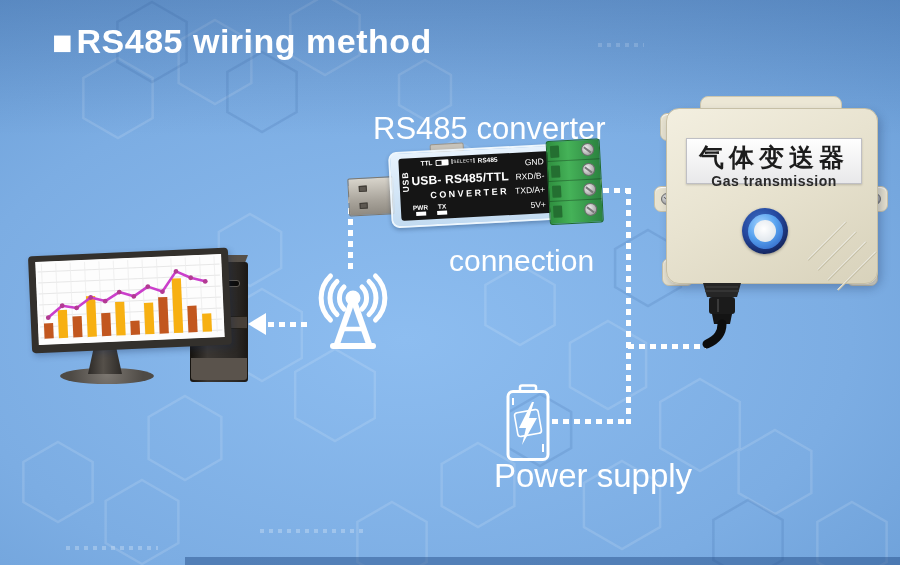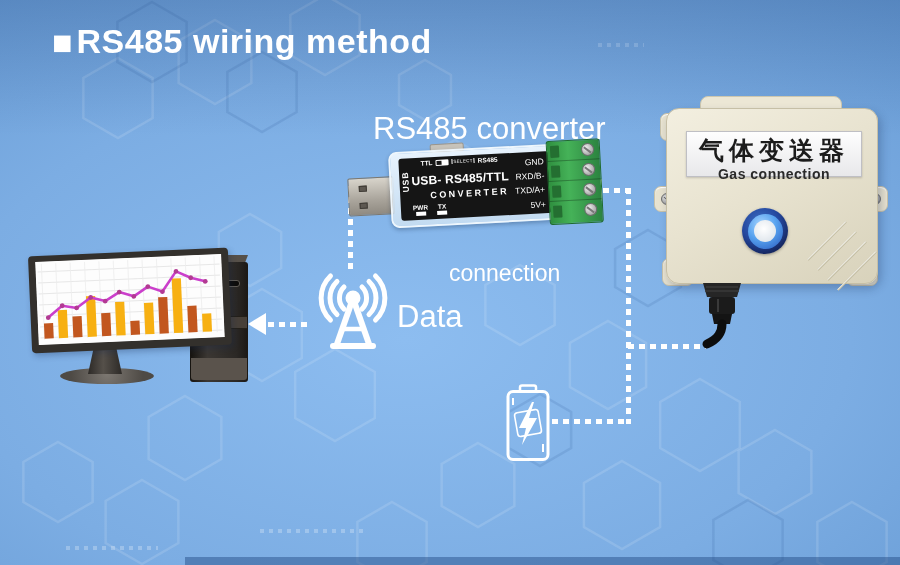--- a/index.html
+++ b/index.html
@@ -17,21 +17,21 @@
   .dots{position:absolute;height:4px;background:repeating-linear-gradient(90deg,#fff 0 4px,transparent 4px 9px);opacity:.25;}
 
   
   .title-row{position:absolute;left:52px;top:22px;display:flex;align-items:center;gap:4px;color:#fff;}
   .title-marker{font-size:34px;line-height:36px;}
   .page-title{font-size:34px;font-weight:600;letter-spacing:.5px;}
 
   
   .lbl{position:absolute;color:#fff;font-weight:500;white-space:nowrap;}
   .lbl-conv{left:373px;top:111px;font-size:31px;}
-  .lbl-connection{left:449px;top:260px;font-size:23px;text-align:center;}
+  .lbl-connection{left:449px;top:244px;font-size:30px;text-align:center;}
   .lbl-data{left:397px;top:299px;font-size:31px;line-height:35px;}
   .lbl-computer{left:86px;top:387px;font-size:33px;}
   .lbl-power{left:494px;top:457px;font-size:33px;}
 
   
   .dash-h{position:absolute;height:5px;background:repeating-linear-gradient(90deg,#fff 0 6px,transparent 6px 11px);}
   .dash-v{position:absolute;width:5px;background:repeating-linear-gradient(180deg,#fff 0 6px,transparent 6px 11px);}
   .arrow-left{position:absolute;width:0;height:0;border-top:11px solid transparent;border-bottom:11px solid transparent;border-right:18px solid #fff;}
 
   
@@ -89,21 +89,21 @@
   
   .trans{position:absolute;left:654px;top:88px;width:240px;height:270px;z-index:3;}
   .ear{position:absolute;background:#e7e2cf;border:1px solid #c8c2aa;border-radius:7px;box-shadow:inset 0 1px 1px #fff;}
   .ear .screw{position:absolute;left:50%;top:50%;width:12px;height:12px;margin:-6px 0 0 -6px;border-radius:50%;
     background:radial-gradient(circle at 35% 35%,#e6e6e6,#a9a9a9 60%,#7f7f7f);border:1px solid #6d6d6d;}
   .ear .screw::after{content:"";position:absolute;left:1px;top:4.5px;width:8px;height:1.4px;background:#666;transform:rotate(38deg);}
   .t-body{position:absolute;left:12px;top:20px;width:212px;height:176px;border-radius:13px;
     background:linear-gradient(150deg,#f3efe0 0%,#e8e3d0 45%,#d8d2bb 100%);
     border:1px solid #c6bfa6;box-shadow:3px 5px 10px rgba(20,40,80,.28);}
   .t-cap{position:absolute;left:46px;top:8px;width:142px;height:14px;background:#ece7d5;border:1px solid #cdc7af;border-radius:8px 8px 0 0;}
-  .t-plate{position:absolute;left:32px;top:43px;width:176px;height:46px;
+  .t-plate{position:absolute;left:32px;top:50px;width:176px;height:46px;
     background:linear-gradient(#fefefe,#e8e8ea);border:1px solid #bfbfc4;box-shadow:0 1px 2px rgba(0,0,0,.18);text-align:center;}
   .t-cn{font-size:25px;font-weight:700;letter-spacing:5px;color:#1c1c1c;margin-top:2px;}
   .t-en{font-size:14px;font-weight:700;color:#2a2a2a;letter-spacing:.5px;margin-top:-1px;}
   .s-outer{position:absolute;left:88px;top:120px;width:46px;height:46px;border-radius:50%;
     background:radial-gradient(circle at 40% 32%,#3e6fc4,#24479e 45%,#101d4e 85%);
     display:flex;align-items:center;justify-content:center;box-shadow:0 1px 3px rgba(0,0,0,.35);}
   .s-mid{width:35px;height:35px;border-radius:50%;
     background:radial-gradient(circle at 38% 30%,#a6d4ff,#57a2ef 45%,#2e62c4 92%);
     display:flex;align-items:center;justify-content:center;}
   .s-inner{width:22px;height:22px;border-radius:50%;
@@ -318,21 +318,21 @@
     <div class="ear" style="left:8px;top:170px;width:32px;height:28px;">
         <span class="screw"></span>
       </div>
     <div class="ear" style="left:192px;top:170px;width:32px;height:28px;">
         <span class="screw"></span>
       </div>
     <div class="t-cap"></div>
     <div class="t-body"></div>
     <div class="t-plate">
       <div class="t-cn">气体变送器</div>
-      <div class="t-en">Gas connection</div>
+      <div class="t-en">Gas transmission</div>
     </div>
     <div class="s-outer">
       <div class="s-mid">
         <div class="s-inner"></div>
       </div>
     </div>
     <div class="vent" style="left:146px;top:152px;"></div>
     <div class="vent" style="left:156px;top:162px;"></div>
     <div class="vent" style="left:166px;top:172px;"></div>
     <div class="vent" style="left:176px;top:182px;"></div>
@@ -341,23 +341,23 @@
       <path d="M12 4 h32 M11 8 h34" stroke="#3a3a3a" stroke-width="1.5"></path>
       <rect x="15" y="14" width="26" height="17" rx="3" fill="#1b1b1b"></rect>
       <path d="M24 16 v13" stroke="#3a3a3a" stroke-width="2"></path>
       <path d="M18 31 h20 l-2 10 h-16 z" fill="#141414"></path>
       <path d="M28 41 C28 50 24 56 13 61" stroke="#0d0d0d" stroke-width="9" fill="none" stroke-linecap="round"></path>
     </svg>
   </div>
 
   <div class="lbl lbl-connection">connection</div>
   <div class="lbl lbl-data">
-    <div>Data</div>
   </div>
 
   <svg class="battery" width="46" height="78" viewBox="0 0 46 78">
     <rect x="15" y="1.5" width="16" height="6" rx="2" stroke="#fff" stroke-width="2.5" fill="none"></rect>
     <rect x="3" y="7.5" width="40" height="68" rx="5" stroke="#fff" stroke-width="3" fill="none"></rect>
     <rect x="11" y="27" width="24" height="24" rx="3" transform="rotate(-10 23 39)" stroke="#fff" stroke-width="1.6" fill="none"></rect>
     <path d="M27 18 L14 44 L21 44 L17 61 L32 34 L24 34 L29 18 Z" fill="#fff"></path>
     <path d="M8 14 v7 M38 60 v8" stroke="#fff" stroke-width="2"></path>
   </svg>
+  <div class="lbl lbl-power">Power supply</div>
 </div>
 
 </body></html>

